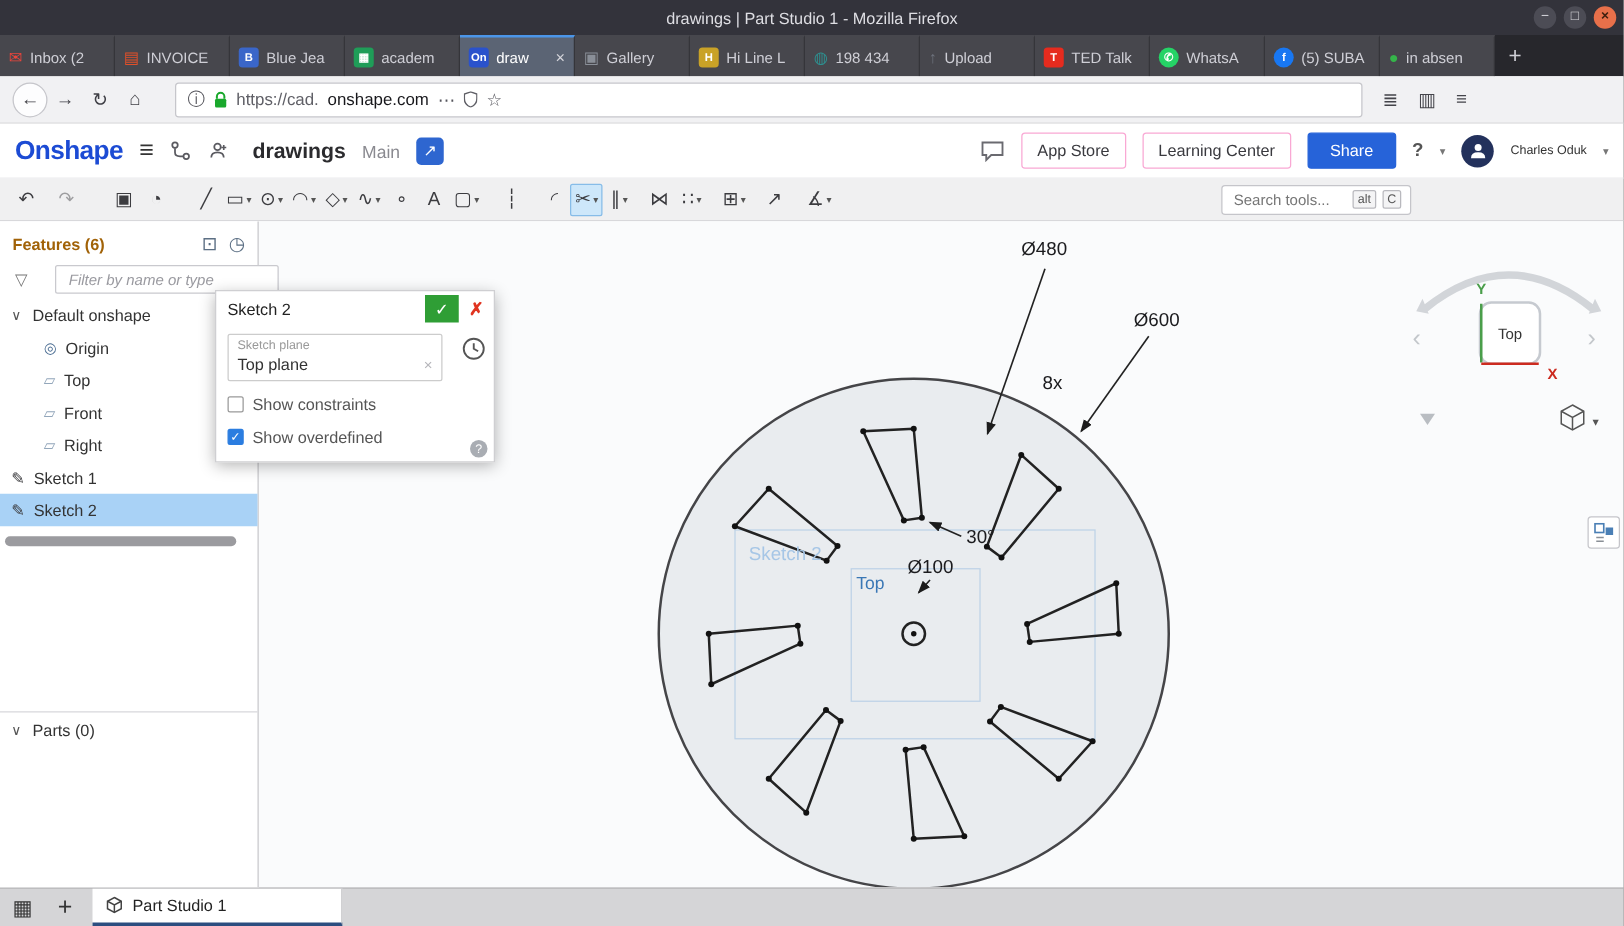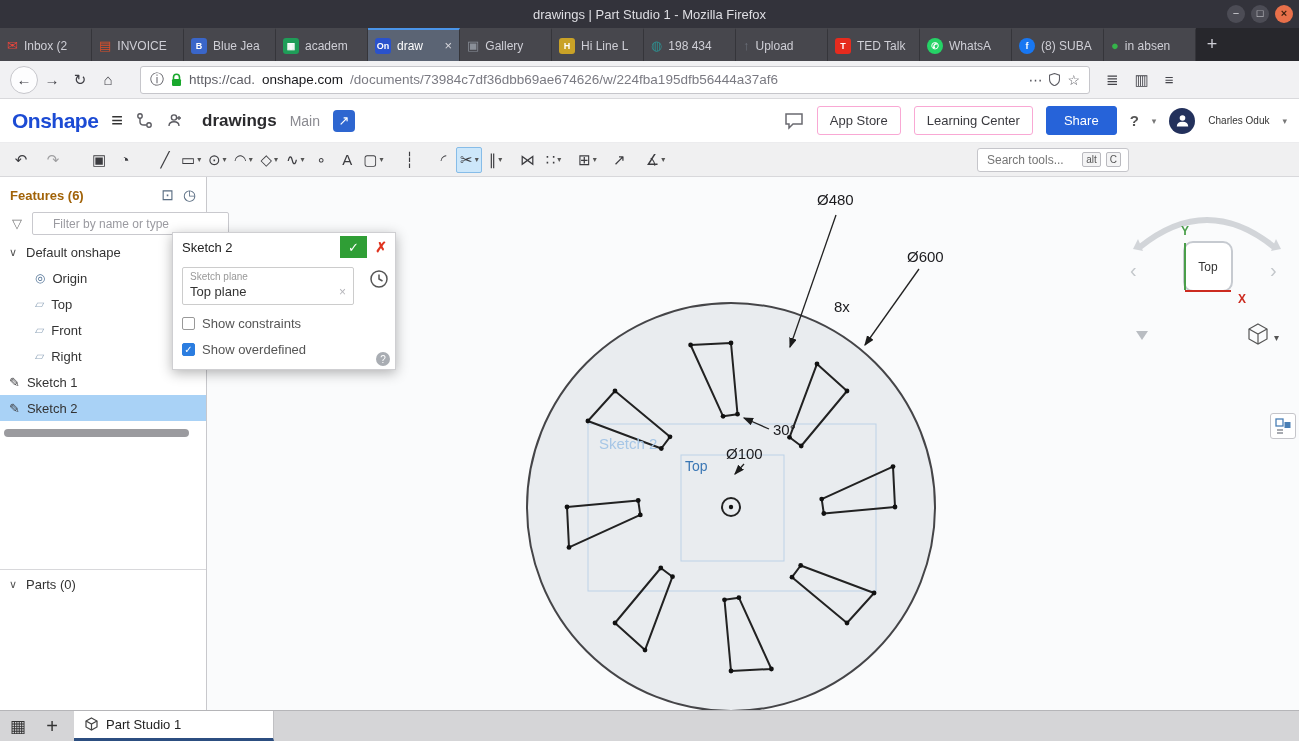--- a/index.html
+++ b/index.html
@@ -85,22 +85,22 @@
   .main{position:absolute;top:177px;left:0;right:0;height:533px;overflow:hidden;background:#fafbfc;}
 
   
   .fpanel{position:absolute;left:0;top:0;bottom:0;width:207px;background:#fff;
     border-right:1px solid #c8c8cc;z-index:2;}
   .fp-header{display:flex;align-items:center;padding:9px 10px 3px 10px;}
   .fp-title{font-size:13px;font-weight:bold;color:#a16207;flex:1;}
   .fp-hicon{color:#5c6f84;font-size:15px;margin-left:9px;cursor:pointer;}
   .fp-filter{display:flex;align-items:center;padding:5px 10px 4px 12px;}
   .fp-funnel{color:#777;font-size:13px;cursor:pointer;}
-  .fp-filter input{flex:1;margin-left:10px;height:23px;border:1px solid #c9c9ce;border-radius:2px;
-    font-size:12px;color:#444;padding:0 20px;outline:none;
+  .fp-filter input{flex:1;margin-left:22px;height:23px;border:1px solid #c9c9ce;border-radius:2px;
+    font-size:12px;font-style:italic;color:#444;padding:0 10px;outline:none;
     font-family:"Liberation Sans",sans-serif;}
   .fp-filter input::placeholder{color:#9a9aa0;}
   .frow{height:26px;display:flex;align-items:center;font-size:13px;color:#333;padding-left:9px;cursor:pointer;}
   .frow.child{padding-left:35px;}
   .frow.selected{background:#a9d2f6;}
   .fchev{width:17px;color:#555;font-size:11px;}
   .ficon{margin-right:7px;font-size:12px;}
   .ficon.origin{color:#4d6f94;}
   .ficon.plane{color:#93a7bb;}
   .ficon.sketch{color:#3d3d40;font-size:13px;}
@@ -222,21 +222,21 @@
       <div class="tab">
         <span class="tabicon boxed" style="background: rgb(230, 43, 30); color: rgb(255, 255, 255);">T</span>
         <span class="tablabel">TED Talk</span>
       </div>
       <div class="tab">
         <span class="tabicon round" style="background: rgb(37, 211, 102); color: rgb(255, 255, 255);">✆</span>
         <span class="tablabel">WhatsA</span>
       </div>
       <div class="tab">
         <span class="tabicon round" style="background: rgb(24, 119, 242); color: rgb(255, 255, 255);">f</span>
-        <span class="tablabel">(8) SUBA</span>
+        <span class="tablabel">(5) SUBA</span>
       </div>
       <div class="tab">
         <span class="tabicon" style="color: rgb(53, 180, 74);">●</span>
         <span class="tablabel">in absen</span>
       </div>
       <span class="newtab">+</span>
     </div>
 
   <div class="urlrow">
     <span class="navbtn back">←</span>
@@ -244,21 +244,20 @@
     <span class="navbtn">↻</span>
     <span class="navbtn">⌂</span>
     <div class="urlfield">
       <span class="u-icon">ⓘ</span>
       <svg width="11" height="14" viewBox="0 0 11 14">
         <path d="M2.5 6V4.2a3 3 0 0 1 6 0V6" fill="none" stroke="#19a82c" stroke-width="1.6"></path>
         <rect x="1" y="6" width="9" height="7" rx="1.2" fill="#19a82c"></rect>
       </svg>
       <span class="u-prefix">https://cad.</span>
       <span class="u-domain">onshape.com</span>
-      <span class="u-path">/documents/73984c7df36dbb69ae674626/w/224fba195dfb56444a37af6</span>
       <span class="u-icon">⋯</span>
       <svg width="11" height="13" viewBox="0 0 11 13">
         <path d="M5.5 0.5 L10.5 2.2 V6 C10.5 9.6 8.3 11.6 5.5 12.7 C2.7 11.6 0.5 9.6 0.5 6 V2.2 Z" fill="none" stroke="#5f5f66" stroke-width="1.1"></path>
       </svg>
       <span class="u-icon">☆</span>
     </div>
     <div class="urlright">
       <span>≣</span>
       <span>▥</span>
       <span>≡</span>

